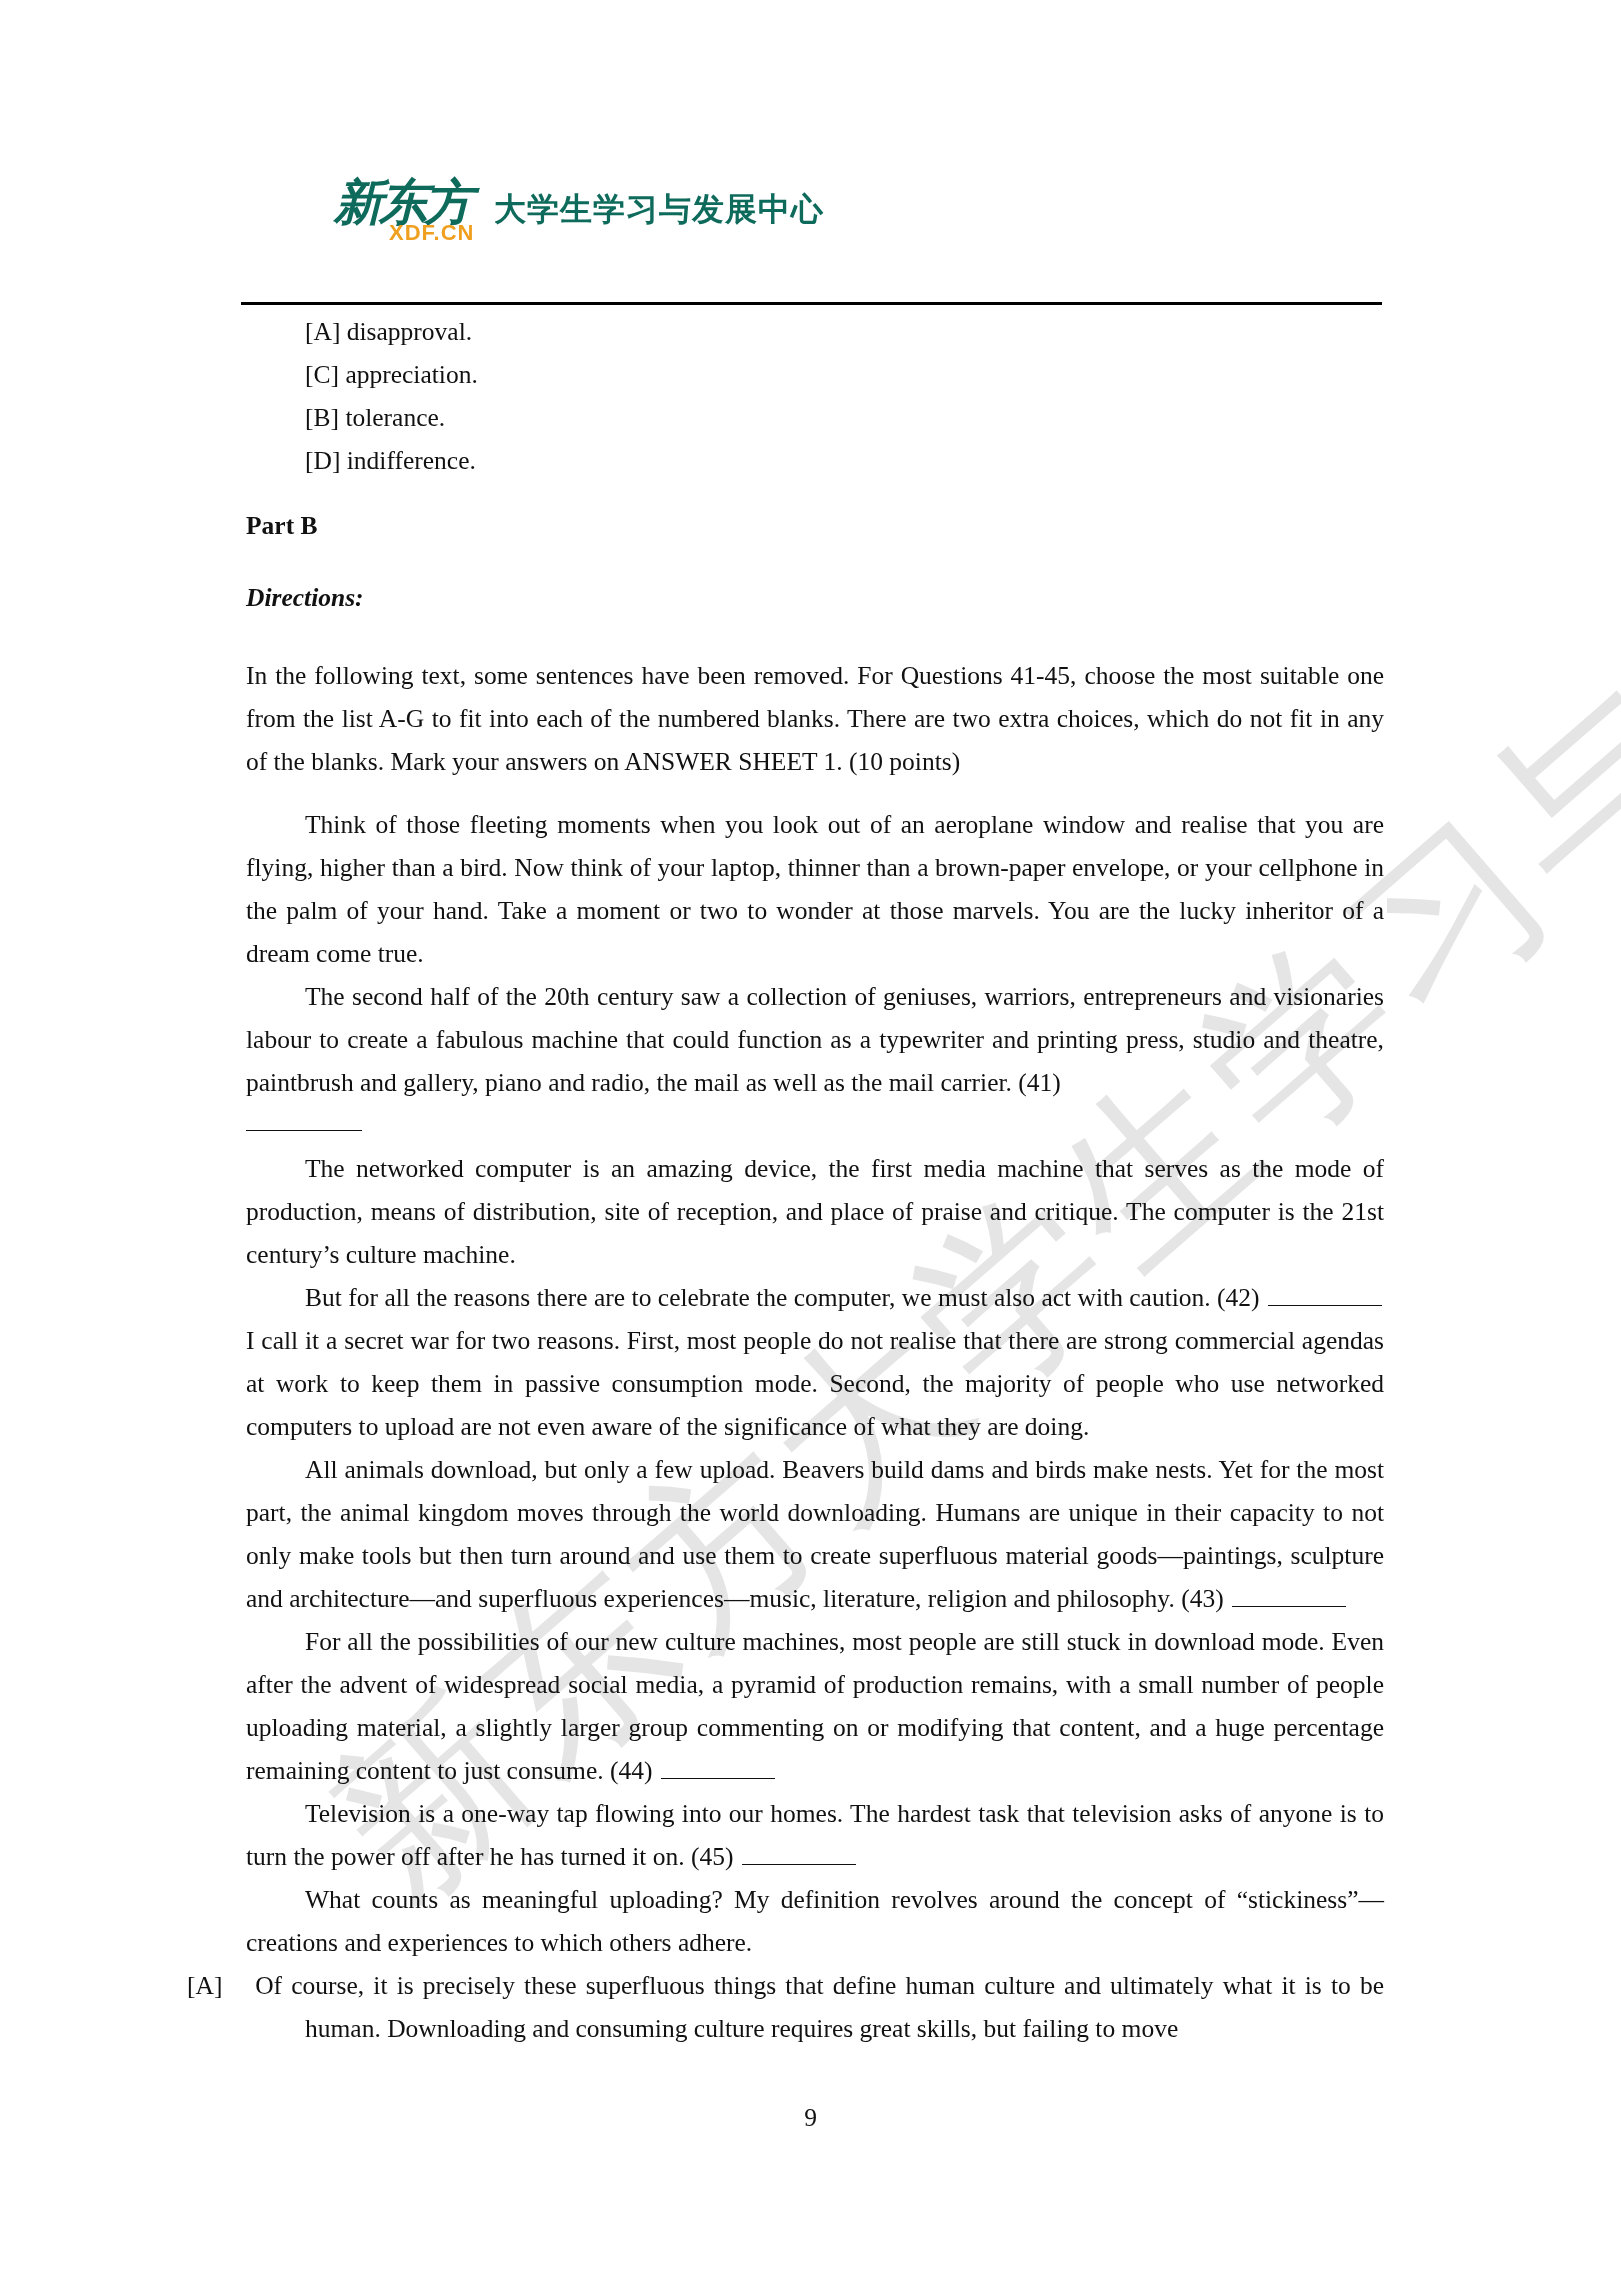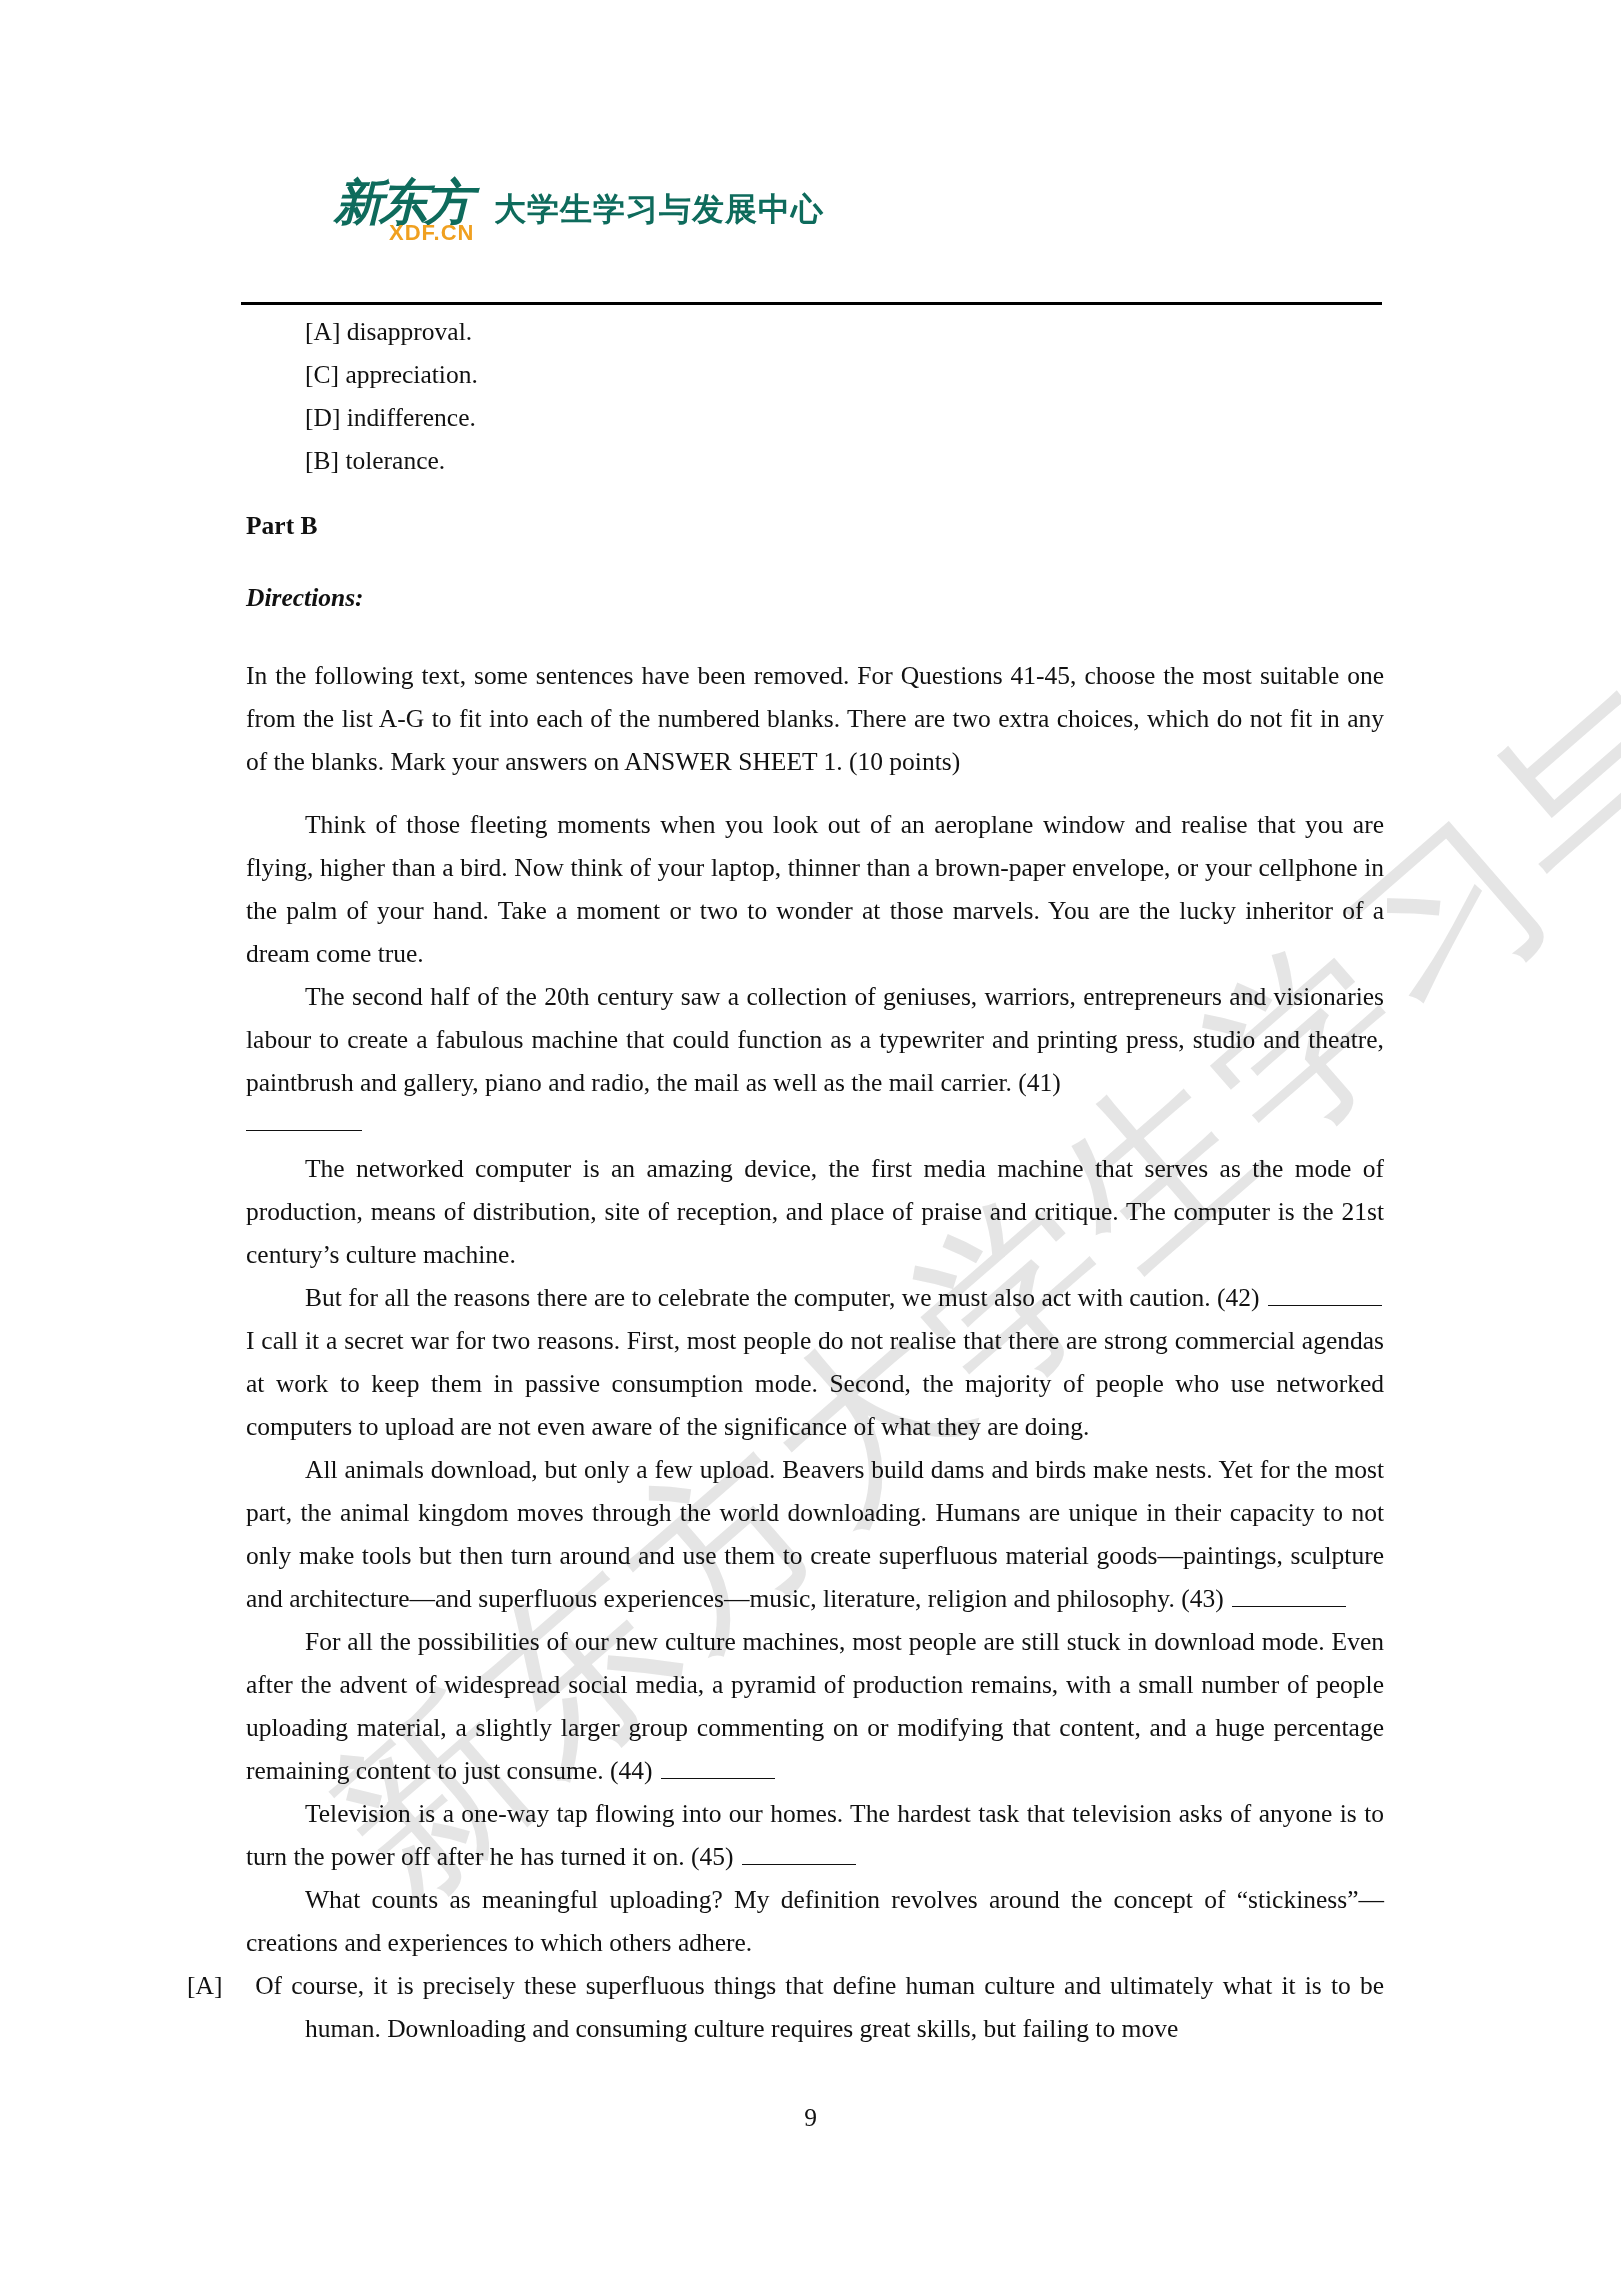--- a/index.html
+++ b/index.html
@@ -48,22 +48,22 @@
     <span class="logo-en">XDF.CN</span>
   </div>
   <div class="header-title">大学生学习与发展中心</div>
 </div>
 <div class="rule"></div>
 
 <div class="content">
   <div class="options">
     <span class="opt"><span>[A]</span> <span>disapproval.</span></span>
     <span class="opt"><span>[C]</span> <span>appreciation.</span></span>
+    <span class="opt"><span>[B]</span> <span>tolerance.</span></span>
     <span class="opt"><span>[D]</span> <span>indifference.</span></span>
-    <span class="opt"><span>[B]</span> <span>tolerance.</span></span>
   </div>
 
   <p class="heading h-partb">Part B</p>
   <p class="heading h-dir">Directions:</p>
   <p class="directions">In the following text, some sentences have been removed. For Questions 41-45, choose the most suitable one from the list A-G to fit into each of the numbered blanks. There are two extra choices, which do not fit in any of the blanks. Mark your answers on ANSWER SHEET 1. (10 points)</p>
 
   <div class="passage">
     <p class="para">Think of those fleeting moments when you look out of an aeroplane window and realise that you are flying, higher than a bird. Now think of your laptop, thinner than a brown-paper envelope, or your cellphone in the palm of your hand. Take a moment or two to wonder at those marvels. You are the lucky inheritor of a dream come true.</p>
     <p class="para">The second half of the 20th century saw a collection of geniuses, warriors, entrepreneurs and visionaries labour to create a fabulous machine that could function as a typewriter and printing press, studio and theatre, paintbrush and gallery, piano and radio, the mail as well as the mail carrier. (41)</p>
     <span class="blank-line"></span>

